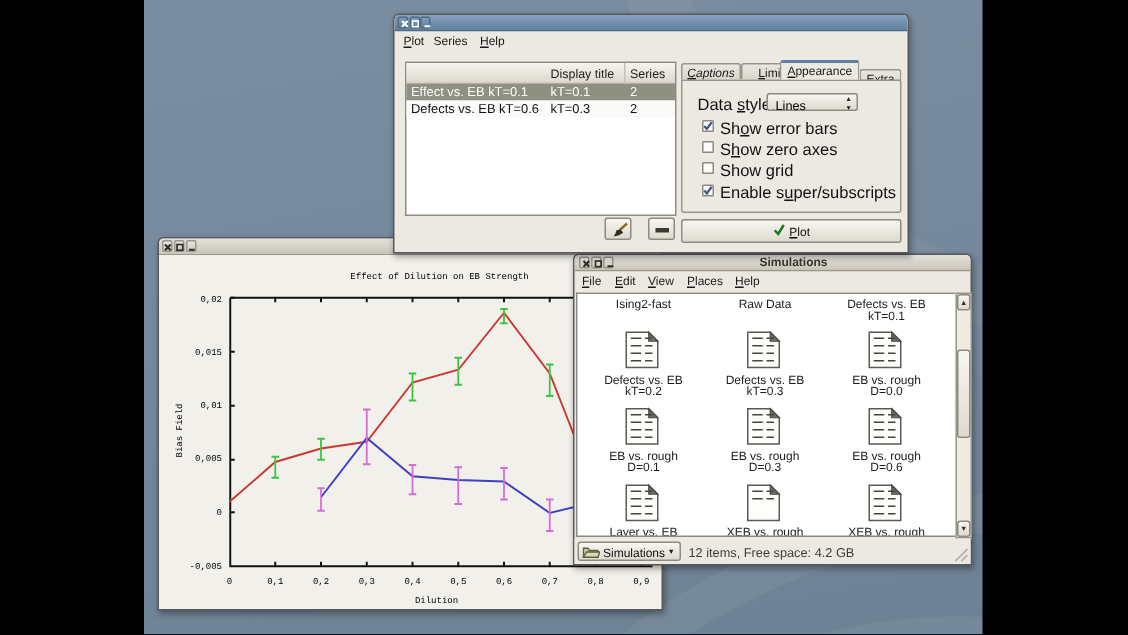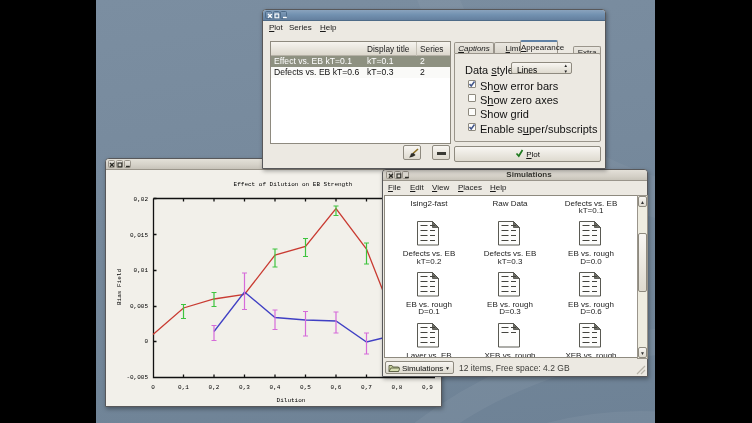--- a/index.html
+++ b/index.html
@@ -278,21 +278,21 @@
         <path d="M6.5 5 l2 2 c-1.5 1.5 -4 2.5 -6.5 2.5 c1 -1 1.5 -2 2 -4 z" fill="#2f2f2a"></path>
       </svg>
     </div>
     <div class="btn" style="left:170px;top:136px;width:18px;height:15px;">
       <div style="position:absolute;left:4px;top:6px;width:9px;height:2.5px;background:#3a3a35;"></div>
     </div>
 
     <div class="tabs" style="left:192px;top:31px;">
       <div class="tab" style="left:0px;top:2px;width:40px;height:11px;line-height:11px;font-style:italic;"><u>C</u>aptions</div>
       <div class="tab" style="left:40px;top:2px;width:44px;height:11px;line-height:11px;"><u>L</u>imits</div>
-      <div class="tab act" style="left:66px;top:0px;width:38px;height:13px;line-height:12px;"><u>A</u>ppearance</div>
+      <div class="tab act" style="left:66px;top:0px;width:53px;height:13px;line-height:12px;"><u>A</u>ppearance</div>
       <div class="tab" style="left:119px;top:6px;width:28px;height:11px;line-height:11px;">E<u>x</u>tra</div>
     </div>
     <div class="nbpanel" style="left:192px;top:44px;width:147px;height:89px;"></div>
     <div class="cblbl" style="left:203px;top:55px;">Data <u>s</u>tyle:</div>
     <div class="btn" style="left:249px;top:53px;width:61px;height:12px;">
       <span style="position:absolute;left:5px;top:1.5px;font-size:8.5px;">Lines</span>
       <span style="position:absolute;right:3px;top:0px;font-size:4.5px;line-height:5.5px;color:#222;">▲<br>▼</span>
     </div>
     <div class="cb" style="left:206px;top:71px;">
         <svg width="8" height="8" viewBox="0 0 8 8">

